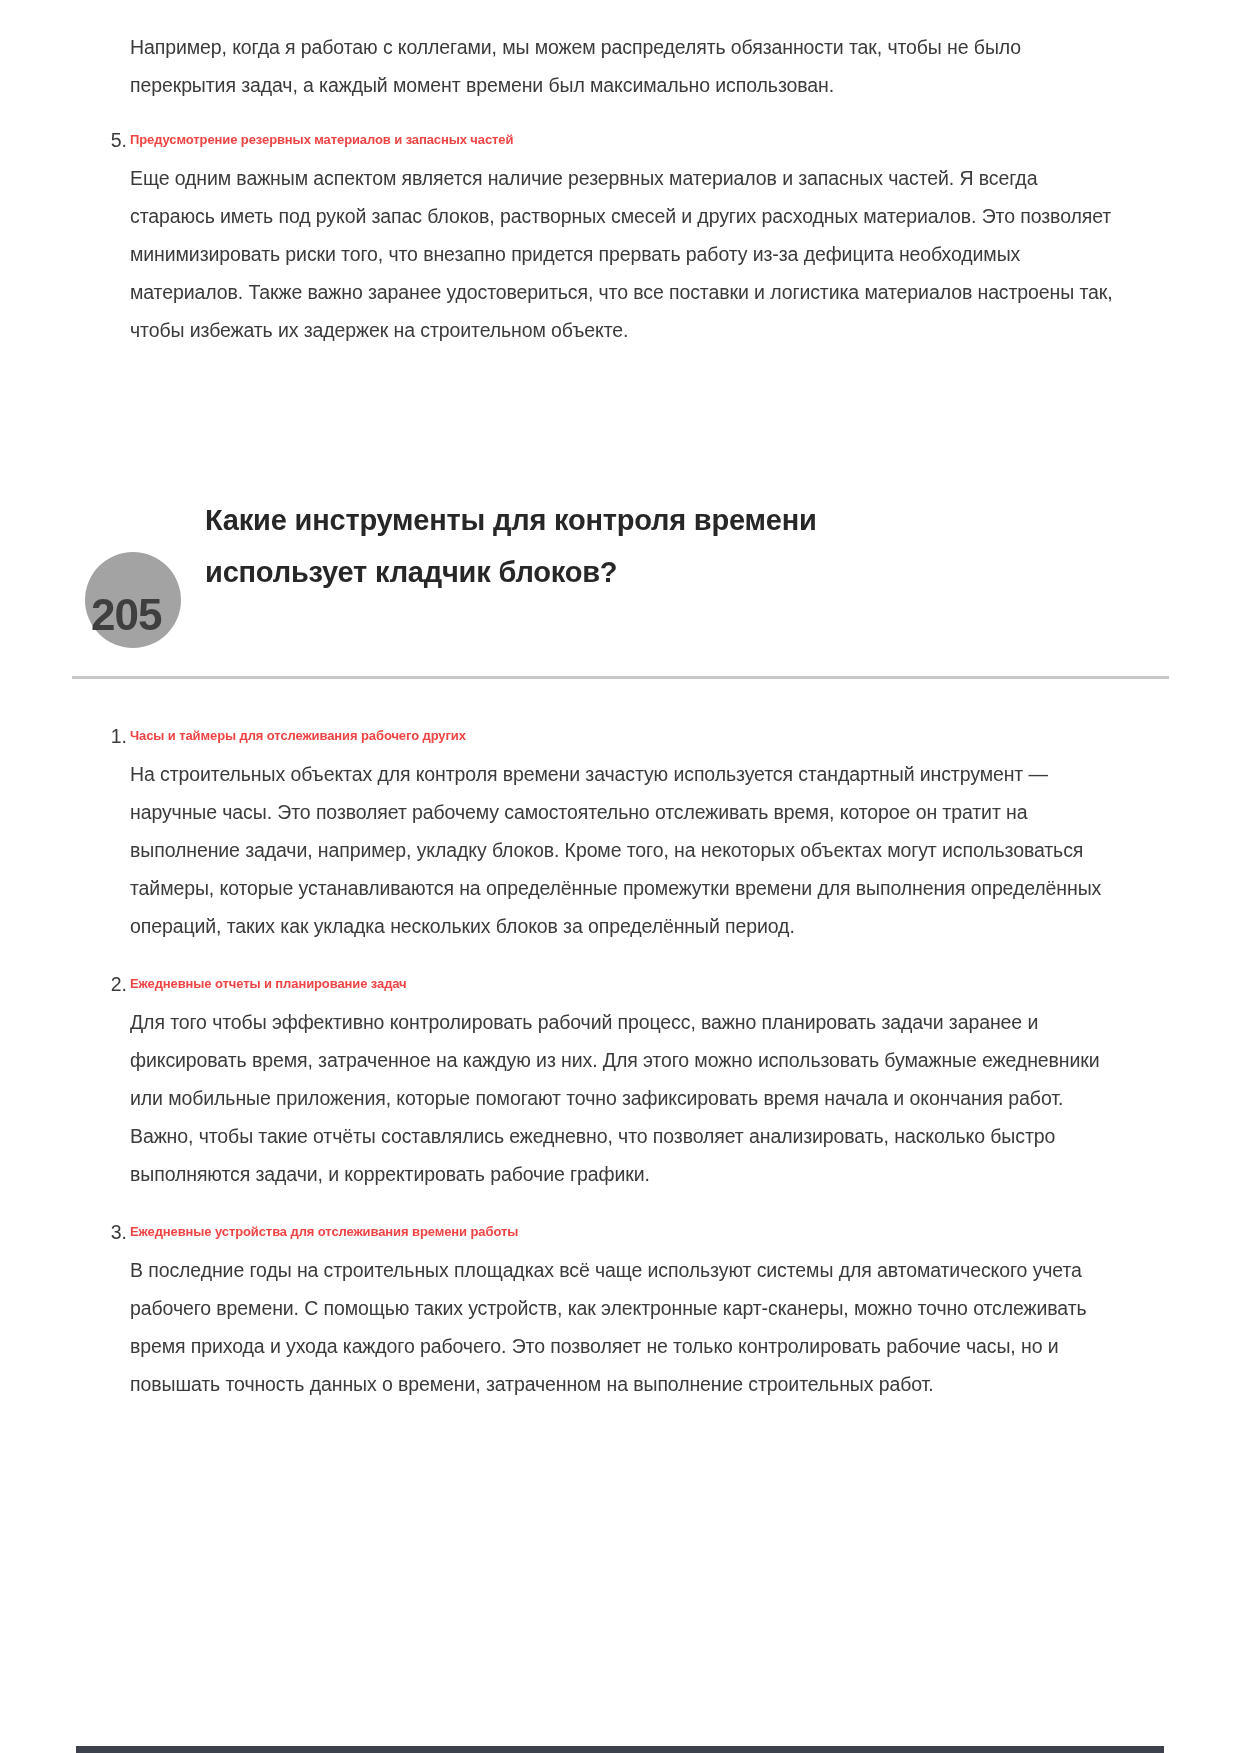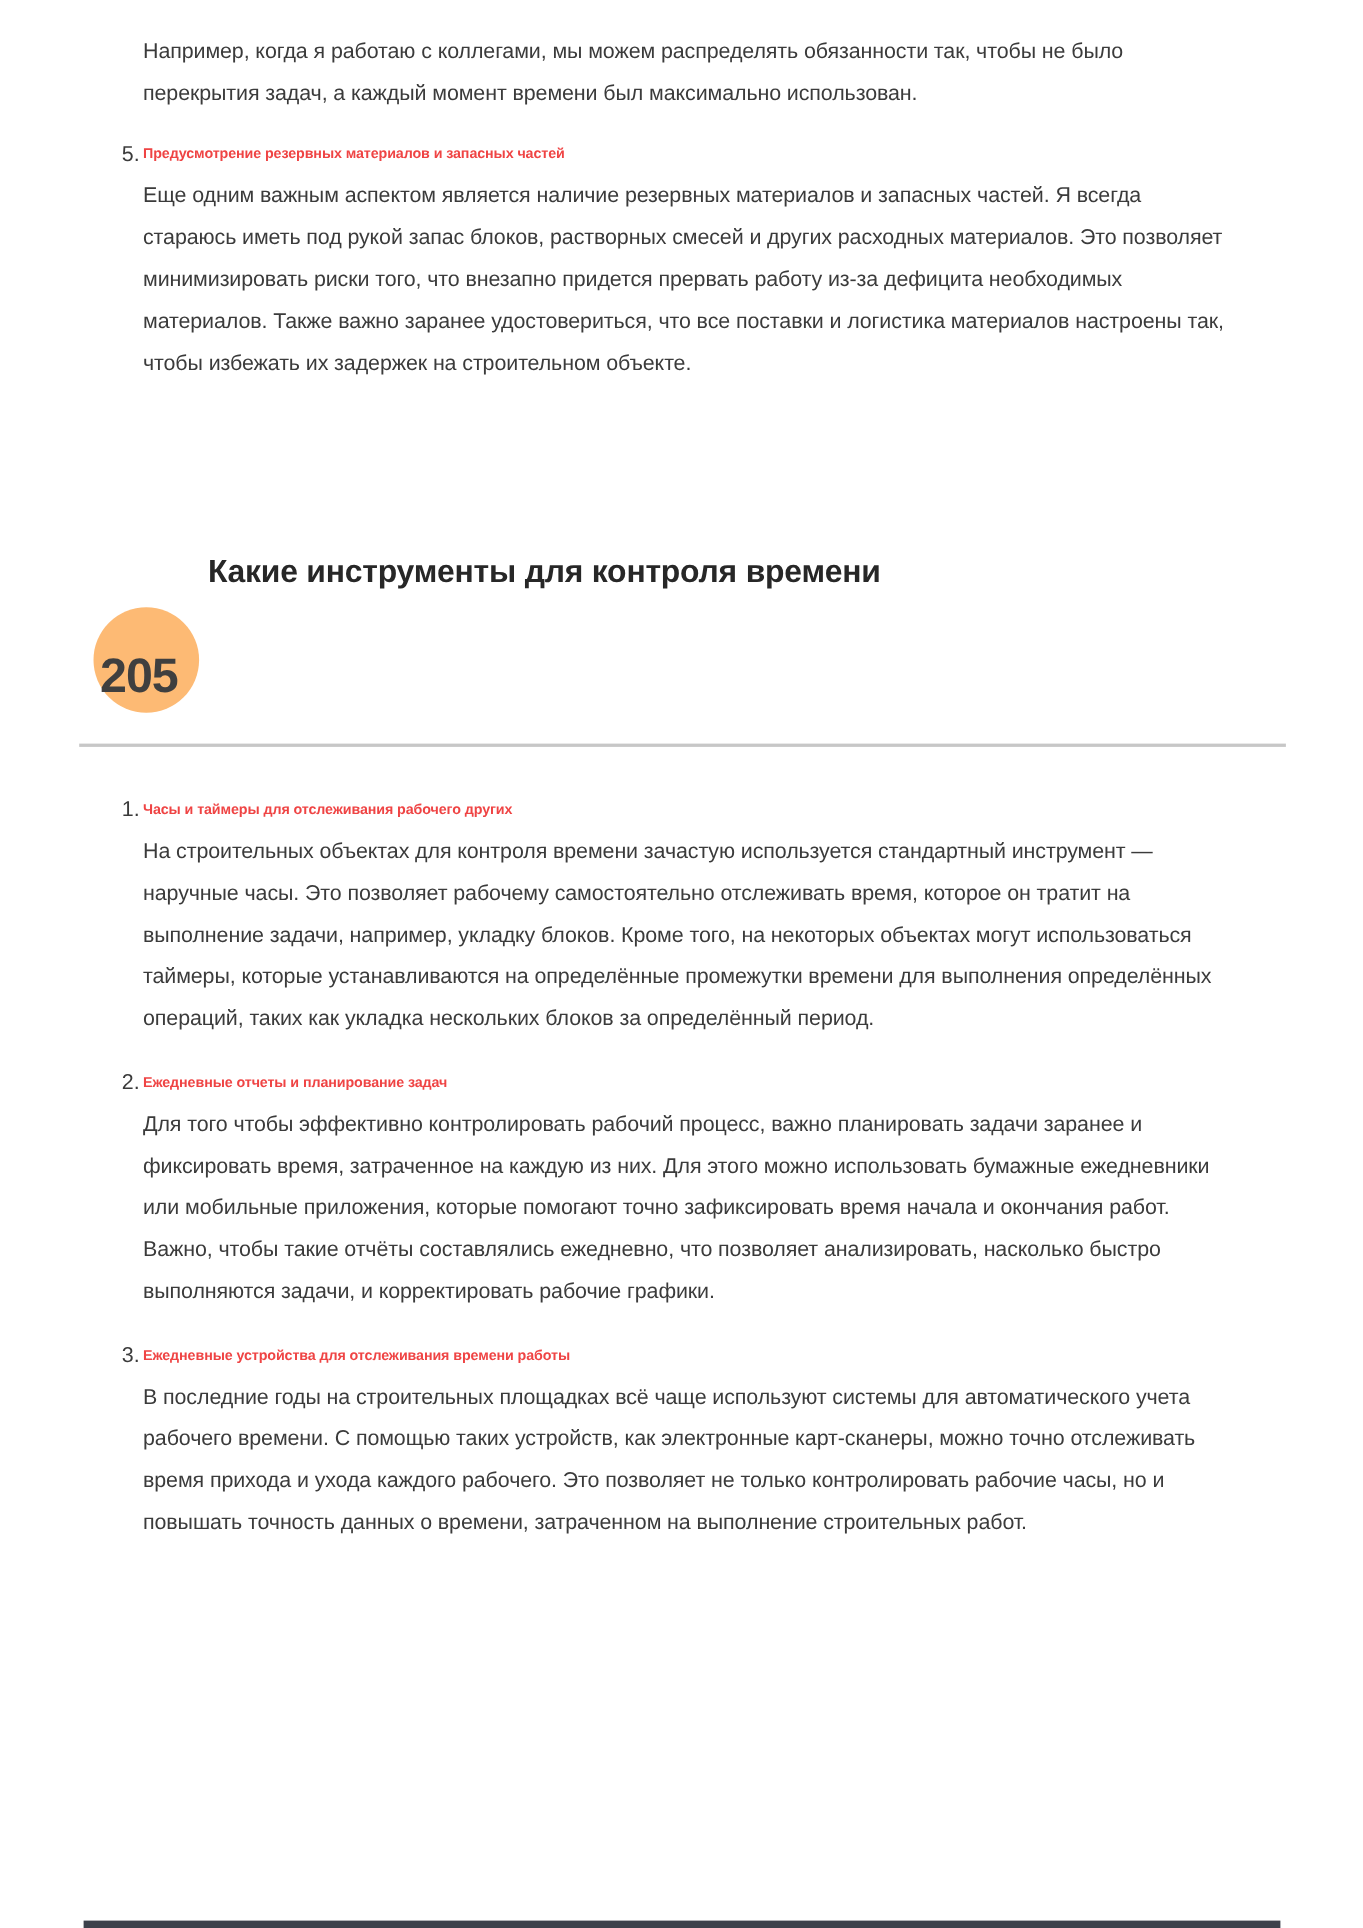--- a/index.html
+++ b/index.html
@@ -45,35 +45,35 @@
   }
   .section-header {
     display: flex;
     align-items: flex-start;
     margin-top: 145px;
     margin-left: -45px;
   }
   .badge {
     width: 96px; height: 96px;
     border-radius: 50%;
-    background: #fdba74;
+    background: #a3a3a3;
     margin-top: 58px;
     flex: 0 0 96px;
     position: relative;
   }
   .badge .badge-num {
     position: absolute;
     left: 6px; bottom: 8px;
     font-size: 44px;
     font-weight: bold;
     color: #3f3f3f;
     letter-spacing: -1px;
   }
   .section-title {
-    margin-left: 8px;
+    margin-left: 24px;
     font-size: 29px;
     font-weight: bold;
     line-height: 52px;
     color: #272727;
     letter-spacing: -0.2px;
   }
   .rule {
     border: none;
     height: 3px;
     background: #c7c7c7;
@@ -102,21 +102,21 @@
     <div class="item-content">
       <div class="item-title">Предусмотрение резервных материалов и запасных частей</div>
       <div class="para">Еще одним важным аспектом является наличие резервных материалов и запасных частей. Я всегда стараюсь иметь под рукой запас блоков, растворных смесей и других расходных материалов. Это позволяет минимизировать риски того, что внезапно придется прервать работу из-за дефицита необходимых материалов. Также важно заранее удостовериться, что все поставки и логистика материалов настроены так, чтобы избежать их задержек на строительном объекте.</div>
     </div>
   </div>
 
   <div class="section-header">
     <div class="badge">
       <span class="badge-num">205</span>
     </div>
-    <h2 class="section-title"><span>Какие инструменты для контроля времени</span><br></h2>
+    <h2 class="section-title"><span>Какие инструменты для контроля времени</span><br><span>использует кладчик блоков?</span></h2>
   </div>
 
   <hr class="rule">
 
   <div class="answers">
 
     <div class="list-item">
       <span class="marker">1.</span>
       <div class="item-content">
         <div class="item-title">Часы и таймеры для отслеживания рабочего других</div>

